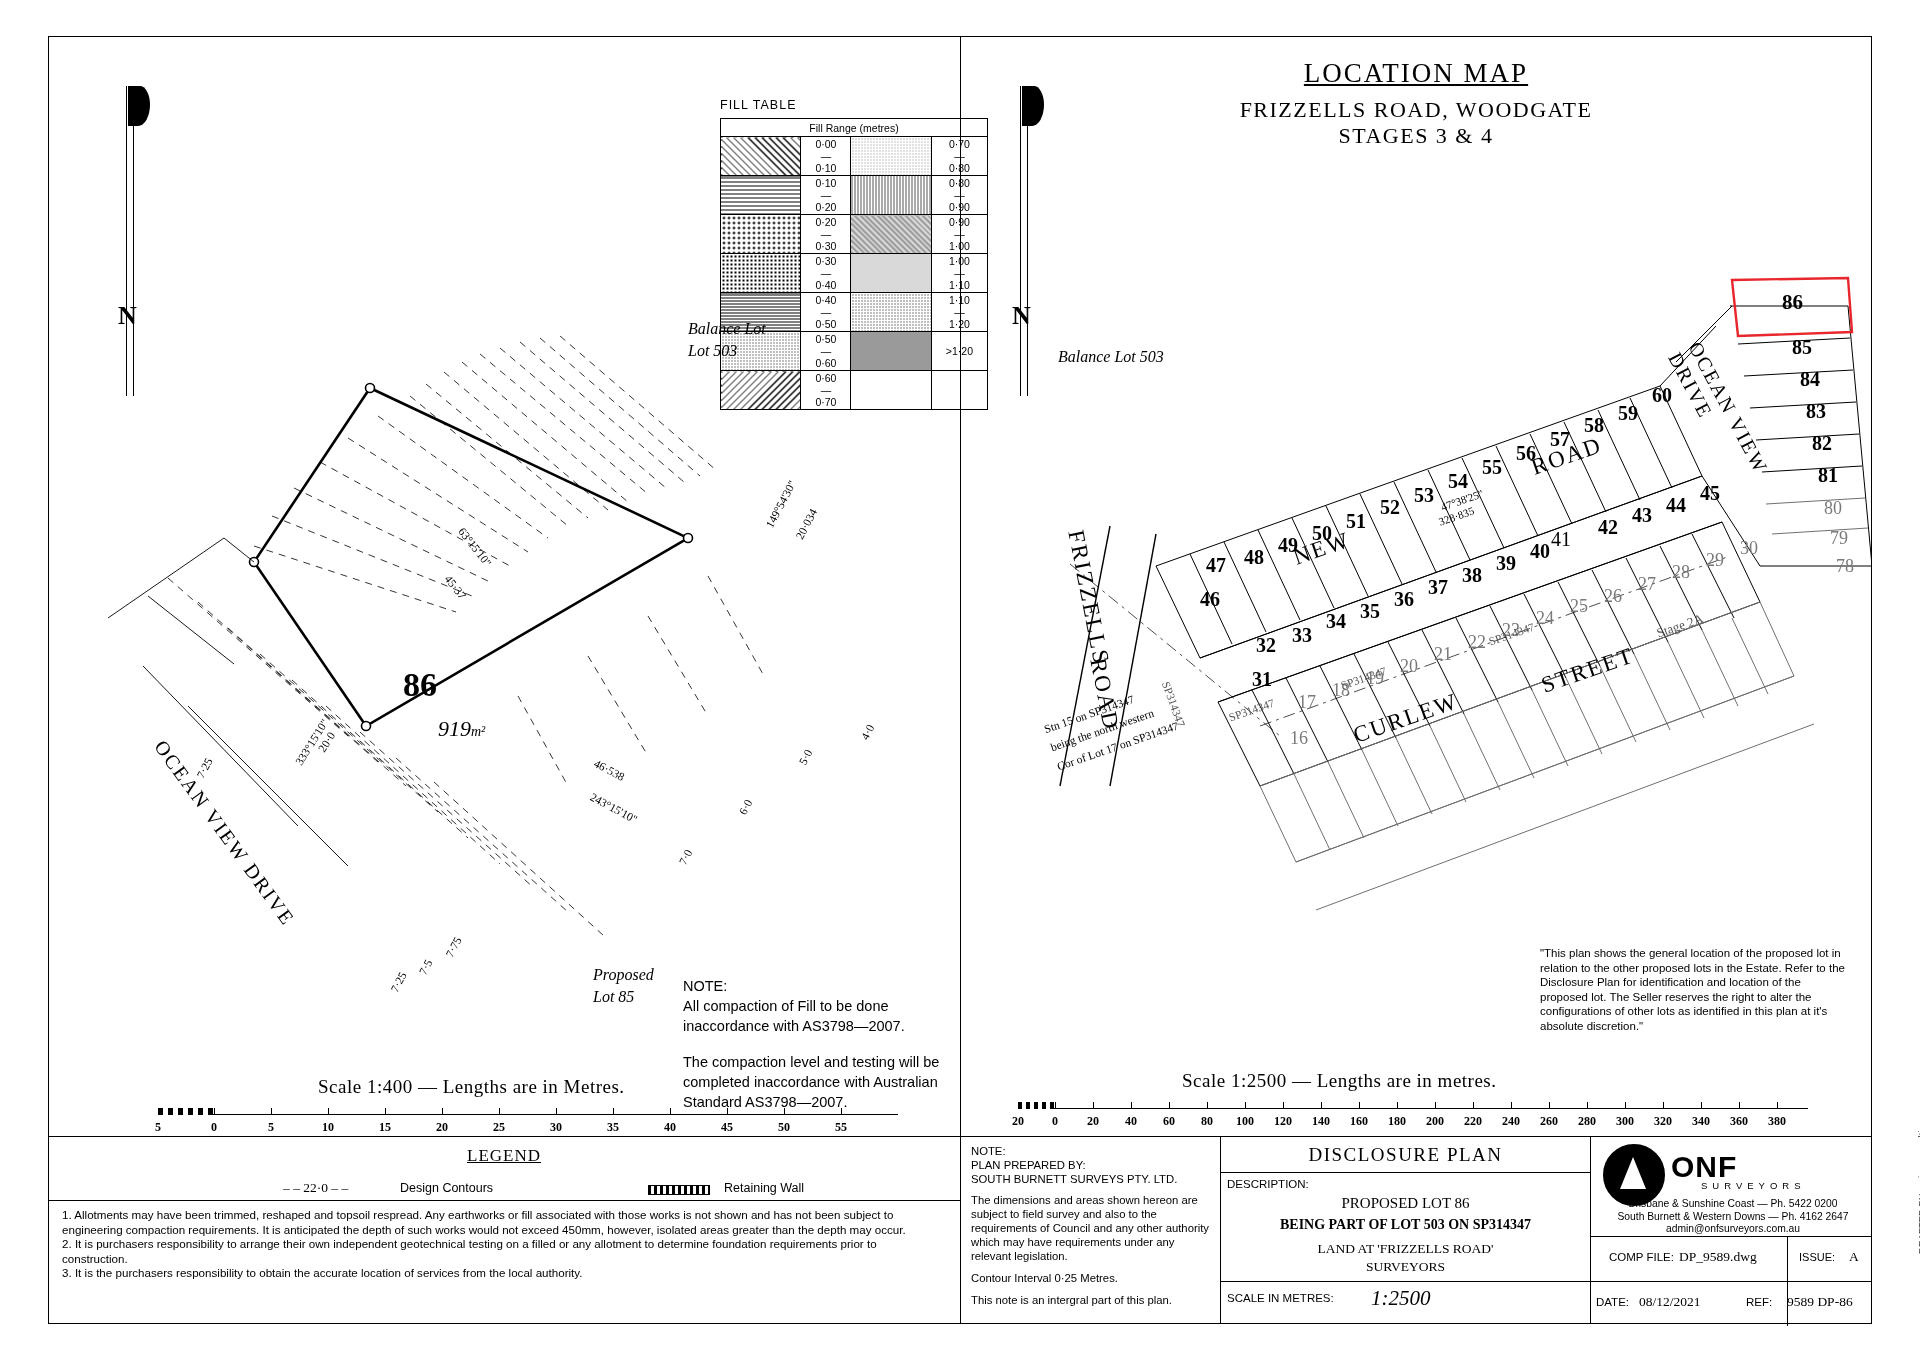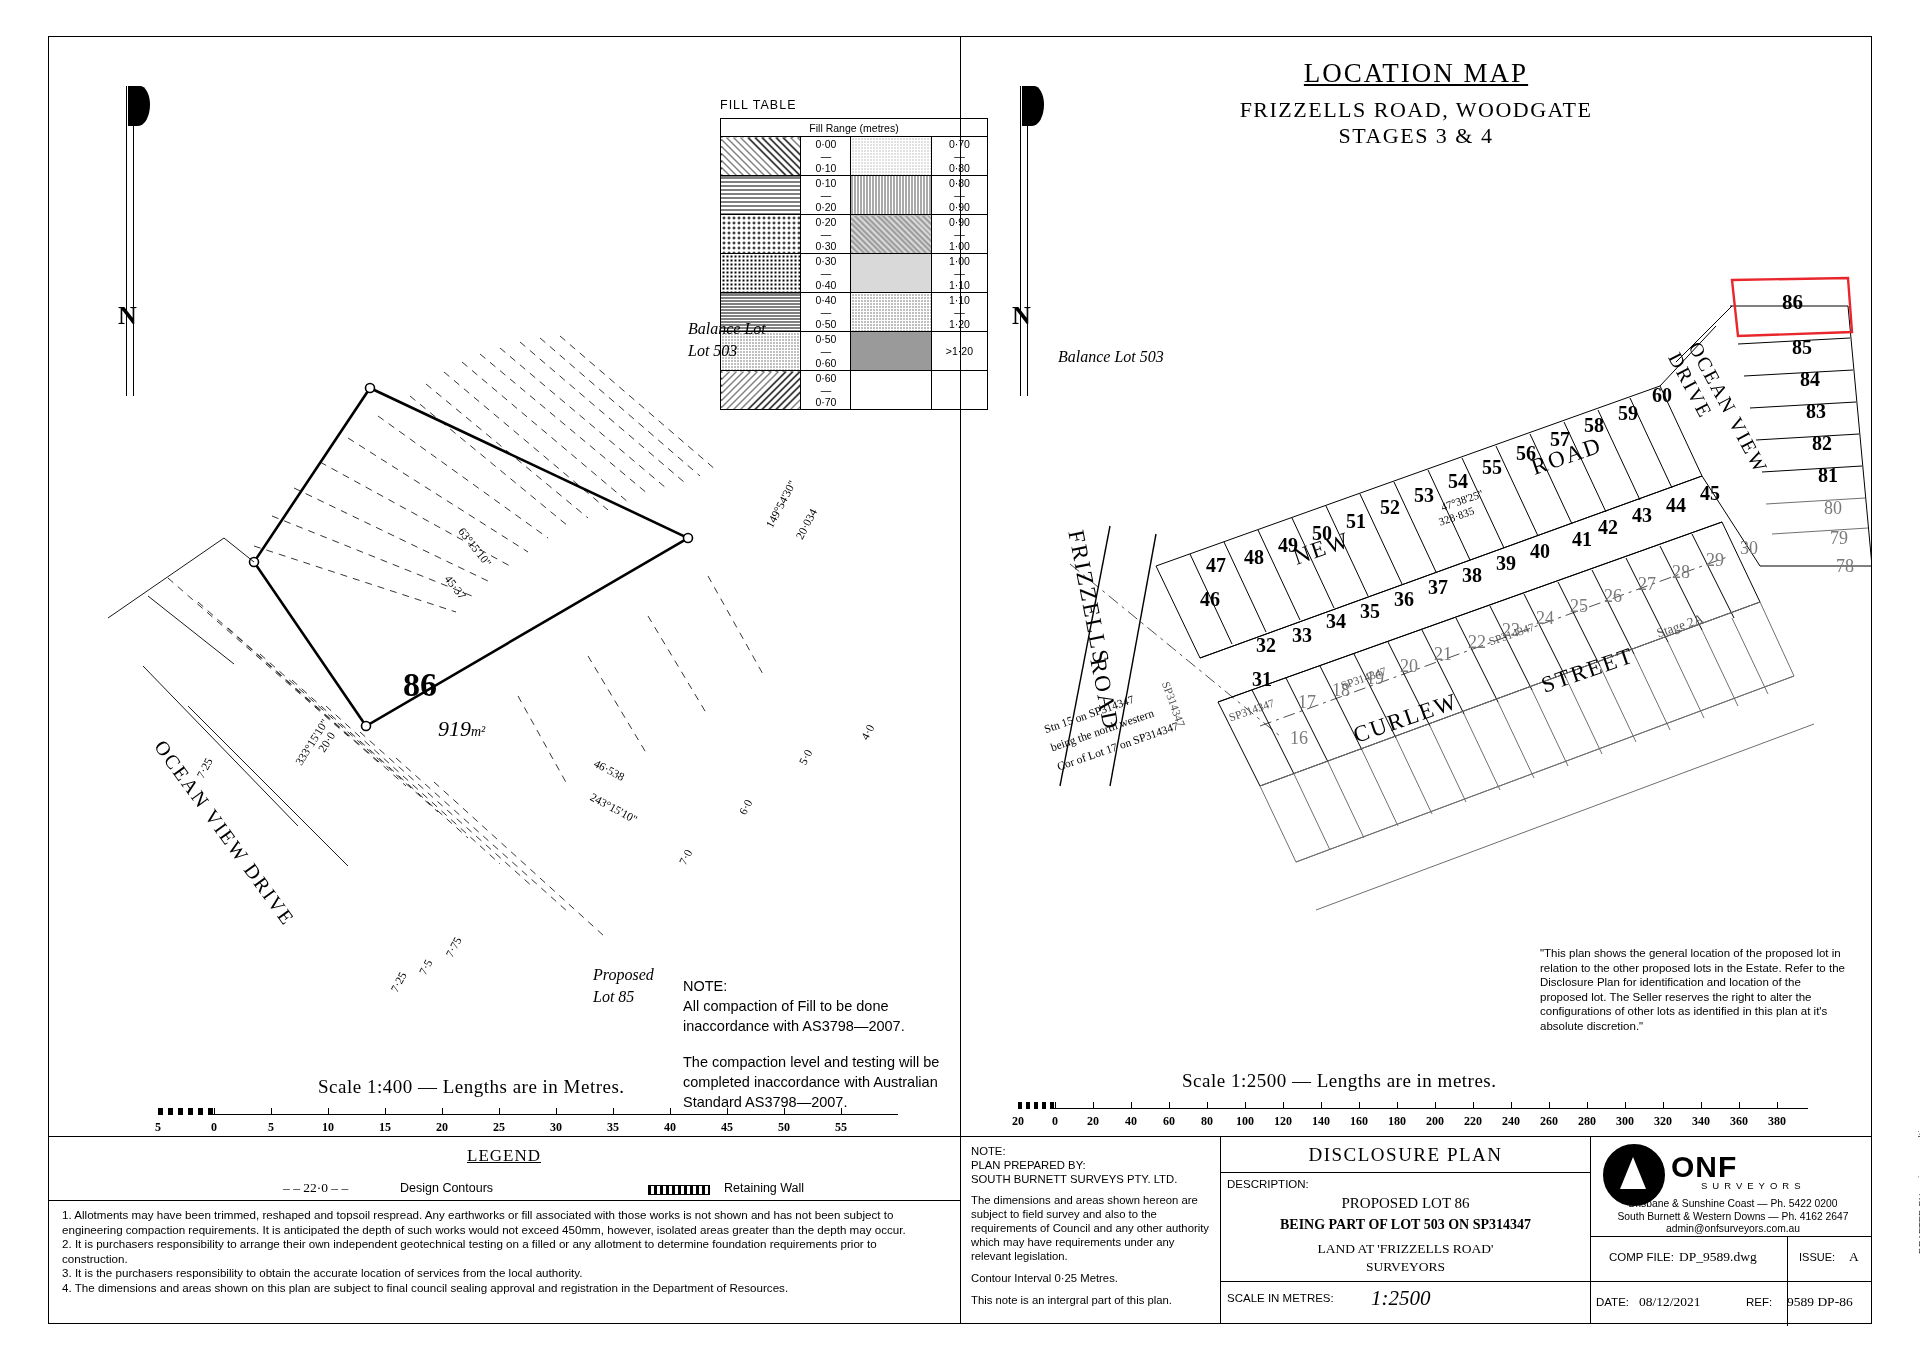--- a/index.html
+++ b/index.html
@@ -445,21 +445,21 @@
       <div style="position:absolute;left:352px;top:256px;font-family:'Liberation Serif',serif;font-size:20px;font-weight:700;">50</div>
       <div style="position:absolute;left:318px;top:268px;font-family:'Liberation Serif',serif;font-size:20px;font-weight:700;">49</div>
       <div style="position:absolute;left:284px;top:280px;font-family:'Liberation Serif',serif;font-size:20px;font-weight:700;">48</div>
       <div style="position:absolute;left:246px;top:288px;font-family:'Liberation Serif',serif;font-size:20px;font-weight:700;">47</div>
       <div style="position:absolute;left:240px;top:322px;font-family:'Liberation Serif',serif;font-size:20px;font-weight:700;">46</div>
 
       <div style="position:absolute;left:740px;top:216px;font-family:'Liberation Serif',serif;font-size:20px;font-weight:700;">45</div>
       <div style="position:absolute;left:706px;top:228px;font-family:'Liberation Serif',serif;font-size:20px;font-weight:700;">44</div>
       <div style="position:absolute;left:672px;top:238px;font-family:'Liberation Serif',serif;font-size:20px;font-weight:700;">43</div>
       <div style="position:absolute;left:638px;top:250px;font-family:'Liberation Serif',serif;font-size:20px;font-weight:700;">42</div>
-      <div style="position:absolute;left:612px;top:262px;font-family:'Liberation Serif',serif;font-size:20px;font-weight:700;">41</div>
+      <div style="position:absolute;left:591px;top:262px;font-family:'Liberation Serif',serif;font-size:20px;font-weight:400;">41</div>
       <div style="position:absolute;left:570px;top:274px;font-family:'Liberation Serif',serif;font-size:20px;font-weight:700;">40</div>
       <div style="position:absolute;left:536px;top:286px;font-family:'Liberation Serif',serif;font-size:20px;font-weight:700;">39</div>
       <div style="position:absolute;left:502px;top:298px;font-family:'Liberation Serif',serif;font-size:20px;font-weight:700;">38</div>
       <div style="position:absolute;left:468px;top:310px;font-family:'Liberation Serif',serif;font-size:20px;font-weight:700;">37</div>
       <div style="position:absolute;left:434px;top:322px;font-family:'Liberation Serif',serif;font-size:20px;font-weight:700;">36</div>
       <div style="position:absolute;left:400px;top:334px;font-family:'Liberation Serif',serif;font-size:20px;font-weight:700;">35</div>
       <div style="position:absolute;left:366px;top:344px;font-family:'Liberation Serif',serif;font-size:20px;font-weight:700;">34</div>
       <div style="position:absolute;left:332px;top:358px;font-family:'Liberation Serif',serif;font-size:20px;font-weight:700;">33</div>
       <div style="position:absolute;left:296px;top:368px;font-family:'Liberation Serif',serif;font-size:20px;font-weight:700;">32</div>
       <div style="position:absolute;left:292px;top:402px;font-family:'Liberation Serif',serif;font-size:20px;font-weight:700;">31</div>
@@ -561,21 +561,20 @@
         <span style="position:absolute;left:235px;top:0;font-family:'Liberation Serif',serif;font-size:13.5px;">– – 22·0 – –</span>
         <span style="position:absolute;left:352px;top:1px;font-size:12.5px;">Design Contours</span>
         <span style="position:absolute;left:600px;top:5px;width:62px;height:8px;background:repeating-linear-gradient(90deg,#000 0 3px,#fff 3px 6px);border-top:1.5px solid #000;border-bottom:1.5px solid #000;"></span>
         <span style="position:absolute;left:676px;top:1px;font-size:12.5px;">Retaining Wall</span>
       </div>
       <div style="position:absolute;top:64px;left:0;width:912px;height:0;border-top:1.4px solid #000;"></div>
       <div class="notes">
         <div>1. Allotments may have been trimmed, reshaped and topsoil respread. Any earthworks or fill associated with those works is not shown and has not been subject to engineering compaction requirements. It is anticipated the depth of such works would not exceed 450mm, however, isolated areas greater than the depth may occur.</div>
         <div>2. It is purchasers responsibility to arrange their own independent geotechnical testing on a filled or any allotment to determine foundation requirements prior to construction.</div>
         <div>3. It is the purchasers responsibility to obtain the accurate location of services from the local authority.</div>
-        <div>4. The dimensions and areas shown on this plan are subject to final council sealing approval and registration in the Department of Resources.</div>
       </div>
     </div>
 
     <div class="midbox">
       <div>NOTE:</div>
       <div>PLAN PREPARED BY:</div>
       <div>SOUTH BURNETT SURVEYS PTY. LTD.</div>
       <div style="margin-top:7px;">The dimensions and areas shown hereon are subject to field survey and also to the requirements of Council and any other authority which may have requirements under any relevant legislation.</div>
       <div style="margin-top:8px;">Contour Interval 0·25 Metres.</div>
       <div style="margin-top:8px;">This note is an intergral part of this plan.</div>

